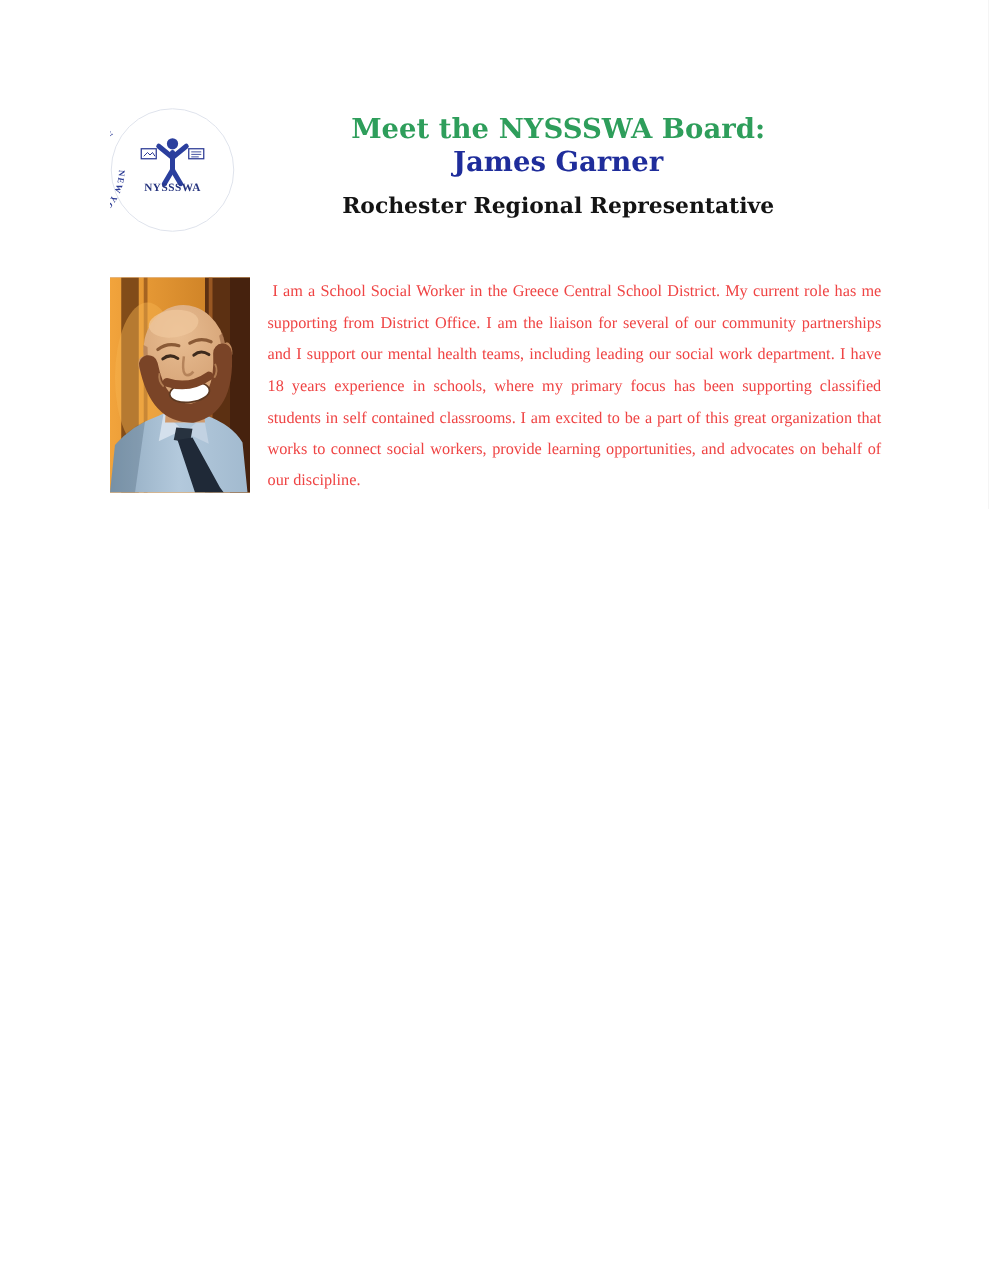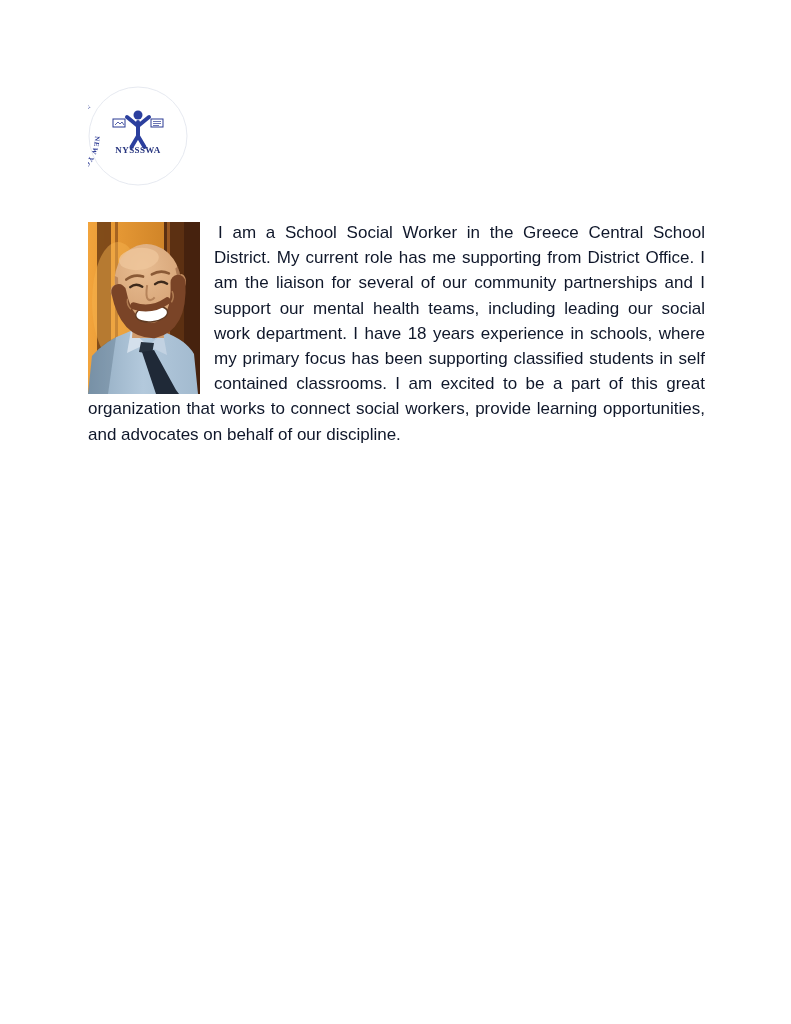--- a/index.html
+++ b/index.html
@@ -74,24 +74,24 @@
     width: 112px;
     height: 172px;
     margin: 2px 14px 0 0;
     background: #c87b28;
   }
   .photo svg { width: 100%; height: 100%; display: block; }
   .bio-text {
     margin: 0;
     text-align: justify;
     text-indent: 4px;
-    color: #0f172a;
-    font-size: 17px;
+    color: #ef4444;
+    font-size: 13px;
     line-height: 25.2px;
-    font-family: Liberation Sans, sans-serif;
+    font-family: Liberation Serif, serif;
   }
 </style>
 </head>
 <body>
 
 <div class="page">
 
   <header class="header">
 
     <div class="logo-wrap">
@@ -120,20 +120,25 @@
           <line x1="50" y1="36" x2="50" y2="50"></line>
           <line x1="50" y1="40" x2="39" y2="31"></line>
           <line x1="50" y1="40" x2="61" y2="31"></line>
           <line x1="50" y1="50" x2="43.5" y2="61"></line>
           <line x1="50" y1="50" x2="56.5" y2="61"></line>
         </g>
         <text class="logo-label" x="50" y="67">NYSSSWA</text>
       </svg>
     </div>
 
+    <div class="titles">
+      <div class="title-line1">Meet the NYSSSWA Board:</div>
+      <div class="title-line2">James Garner</div>
+      <div class="subtitle">Rochester Regional Representative</div>
+    </div>
 
   </header>
 
   <main class="bio">
 
     <div class="photo">
       <svg viewBox="0 0 112 172" preserveAspectRatio="none" aria-hidden="true">
         <defs>
           <linearGradient id="glow" x1="0" y1="0" x2="1" y2="0">
             <stop offset="0" stop-color="#f2a43c"></stop>

